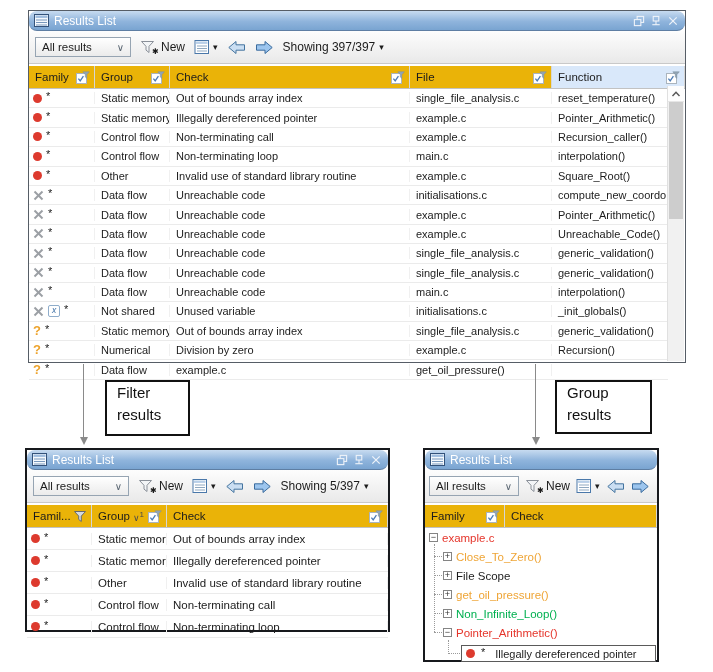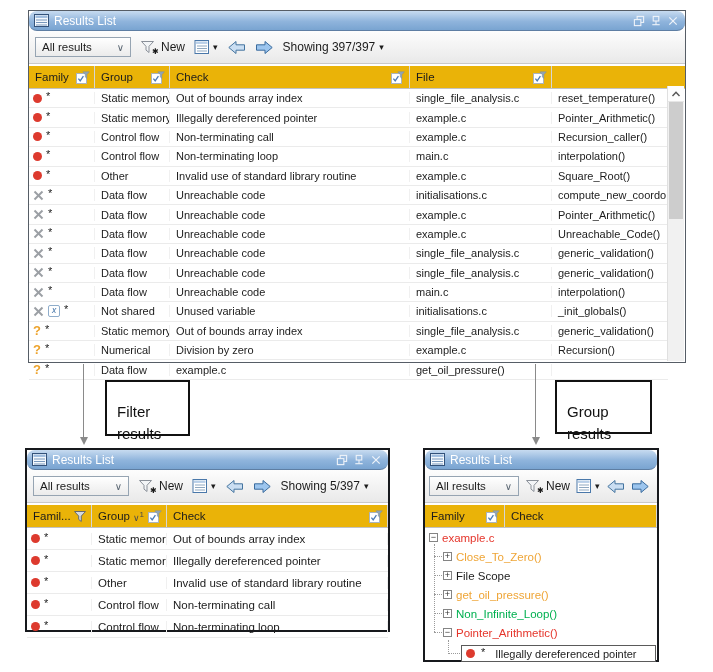--- a/index.html
+++ b/index.html
@@ -69,21 +69,21 @@
   .trow.lvl1{padding-left:18px;}
   .trow.lvl1::before{content:"";position:absolute;left:9px;top:9px;width:8px;border-top:1px dotted #9a9a9a;}
   .vl{position:absolute;border-left:1px dotted #9a9a9a;width:0;}
   .leafrow{position:relative;height:23px;display:flex;align-items:center;padding-left:36px;}
   .leafrow::before{content:"";position:absolute;left:23px;top:11px;width:12px;border-top:1px dotted #9a9a9a;}
   .leafbox{display:flex;align-items:center;gap:6px;border:1px solid #5a5a5a;background:#fff;
     padding:1px 5px 1px 4px;flex:1;margin-right:1px;height:17px;box-sizing:border-box;font-size:11px;white-space:nowrap;}
 
   
   .callout{position:absolute;border:2px solid #111;background:#fff;color:#111;
-    font-size:15px;line-height:1.45;padding:19px 10px;box-sizing:border-box;}
+    font-size:15px;line-height:1.45;padding:0 10px;box-sizing:border-box;}
   .callout.filter{left:105px;top:380px;width:85px;height:56px;}
   .callout.group{left:555px;top:380px;width:97px;height:54px;}
   .callarrow{position:absolute;width:1px;background:#8a8a8a;}
   .callarrow::after{content:"";position:absolute;bottom:-7px;left:-3.5px;border:4px solid transparent;
     border-top:8px solid #8a8a8a;border-bottom:none;}
   .callarrow.left{left:83px;top:364px;height:74px;}
   .callarrow.right{left:535px;top:364px;height:74px;}
 </style>
 </head>
 <body>
@@ -209,20 +209,30 @@
         <div class="th">
           <span class="thlabel">File</span>
           <span class="tbicon">
             <svg width="14" height="13" viewBox="0 0 14 13">
               <rect x="0.5" y="2.5" width="10" height="10" fill="#fff" stroke="#aab4bd"></rect>
               <path d="M2.4 7.6 L4.2 9.8 L7.4 5.2" stroke="#4a7ab5" stroke-width="1.3" fill="none"></path>
               <path d="M6.8 0.8 h6.5 l-2.5 2.9 v3.6 l-1.5 -1.2 v-2.4 z" fill="#93a5b4" stroke="#7b8d9c" stroke-width="0.5"></path>
             </svg>
           </span>
         </div>
+        <div class="th" style="background: rgb(217, 232, 250);">
+          <span class="thlabel">Function</span>
+          <span class="tbicon">
+            <svg width="14" height="13" viewBox="0 0 14 13">
+              <rect x="0.5" y="2.5" width="10" height="10" fill="#fff" stroke="#aab4bd"></rect>
+              <path d="M2.4 7.6 L4.2 9.8 L7.4 5.2" stroke="#4a7ab5" stroke-width="1.3" fill="none"></path>
+              <path d="M6.8 0.8 h6.5 l-2.5 2.9 v3.6 l-1.5 -1.2 v-2.4 z" fill="#93a5b4" stroke="#7b8d9c" stroke-width="0.5"></path>
+            </svg>
+          </span>
+        </div>
       </div>
     <div class="tbody" id="main-rows">
         <div class="tr">
           <div class="td fam">
             <span class="dot" style="background: rgb(221, 58, 46);"></span>
             <span class="star">*</span>
           </div>
           <div class="td">Static memory</div>
           <div class="td">Out of bounds array index</div>
           <div class="td">single_file_analysis.c</div>

